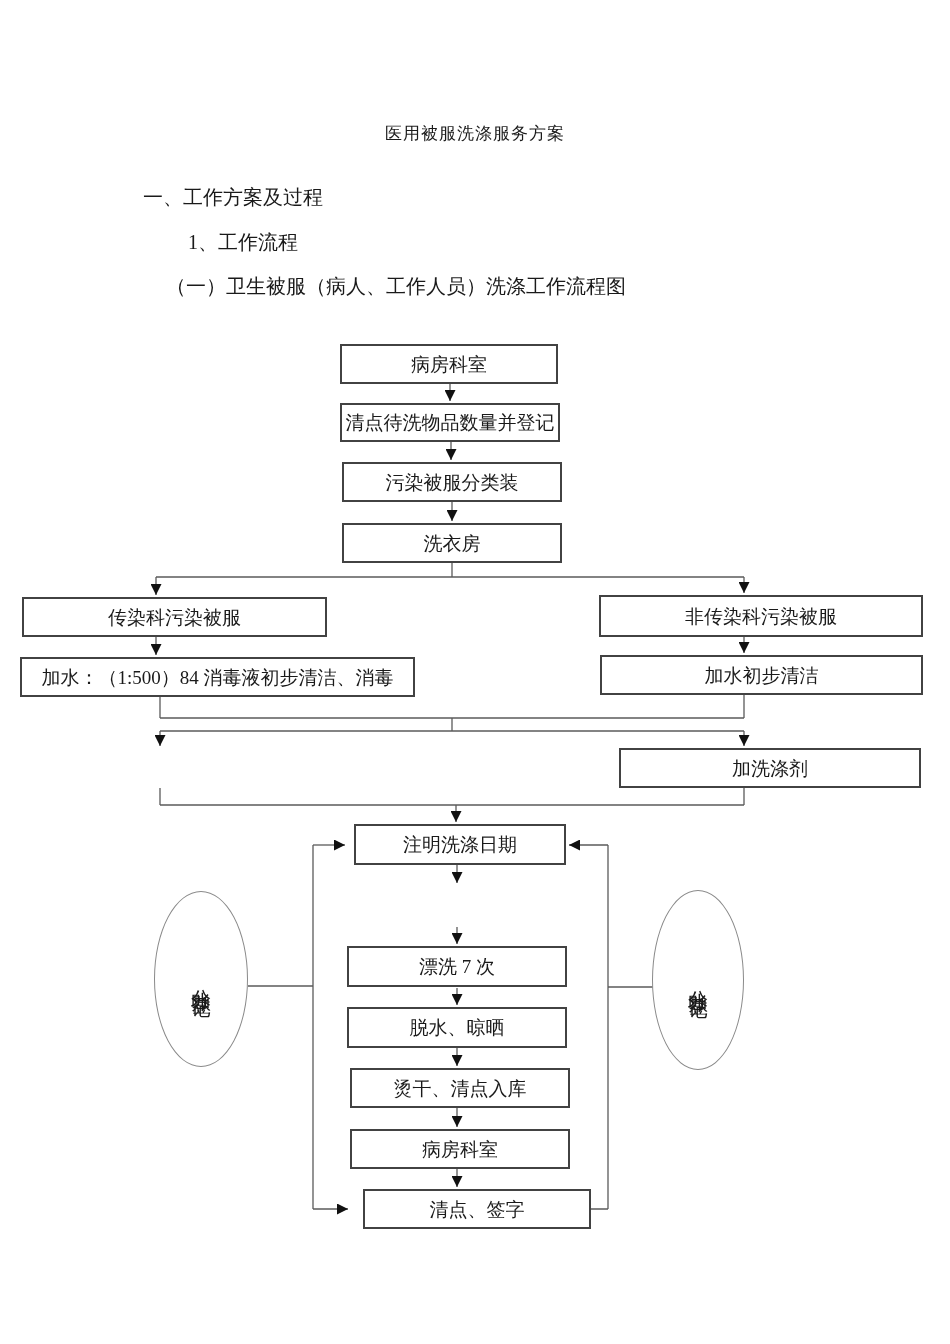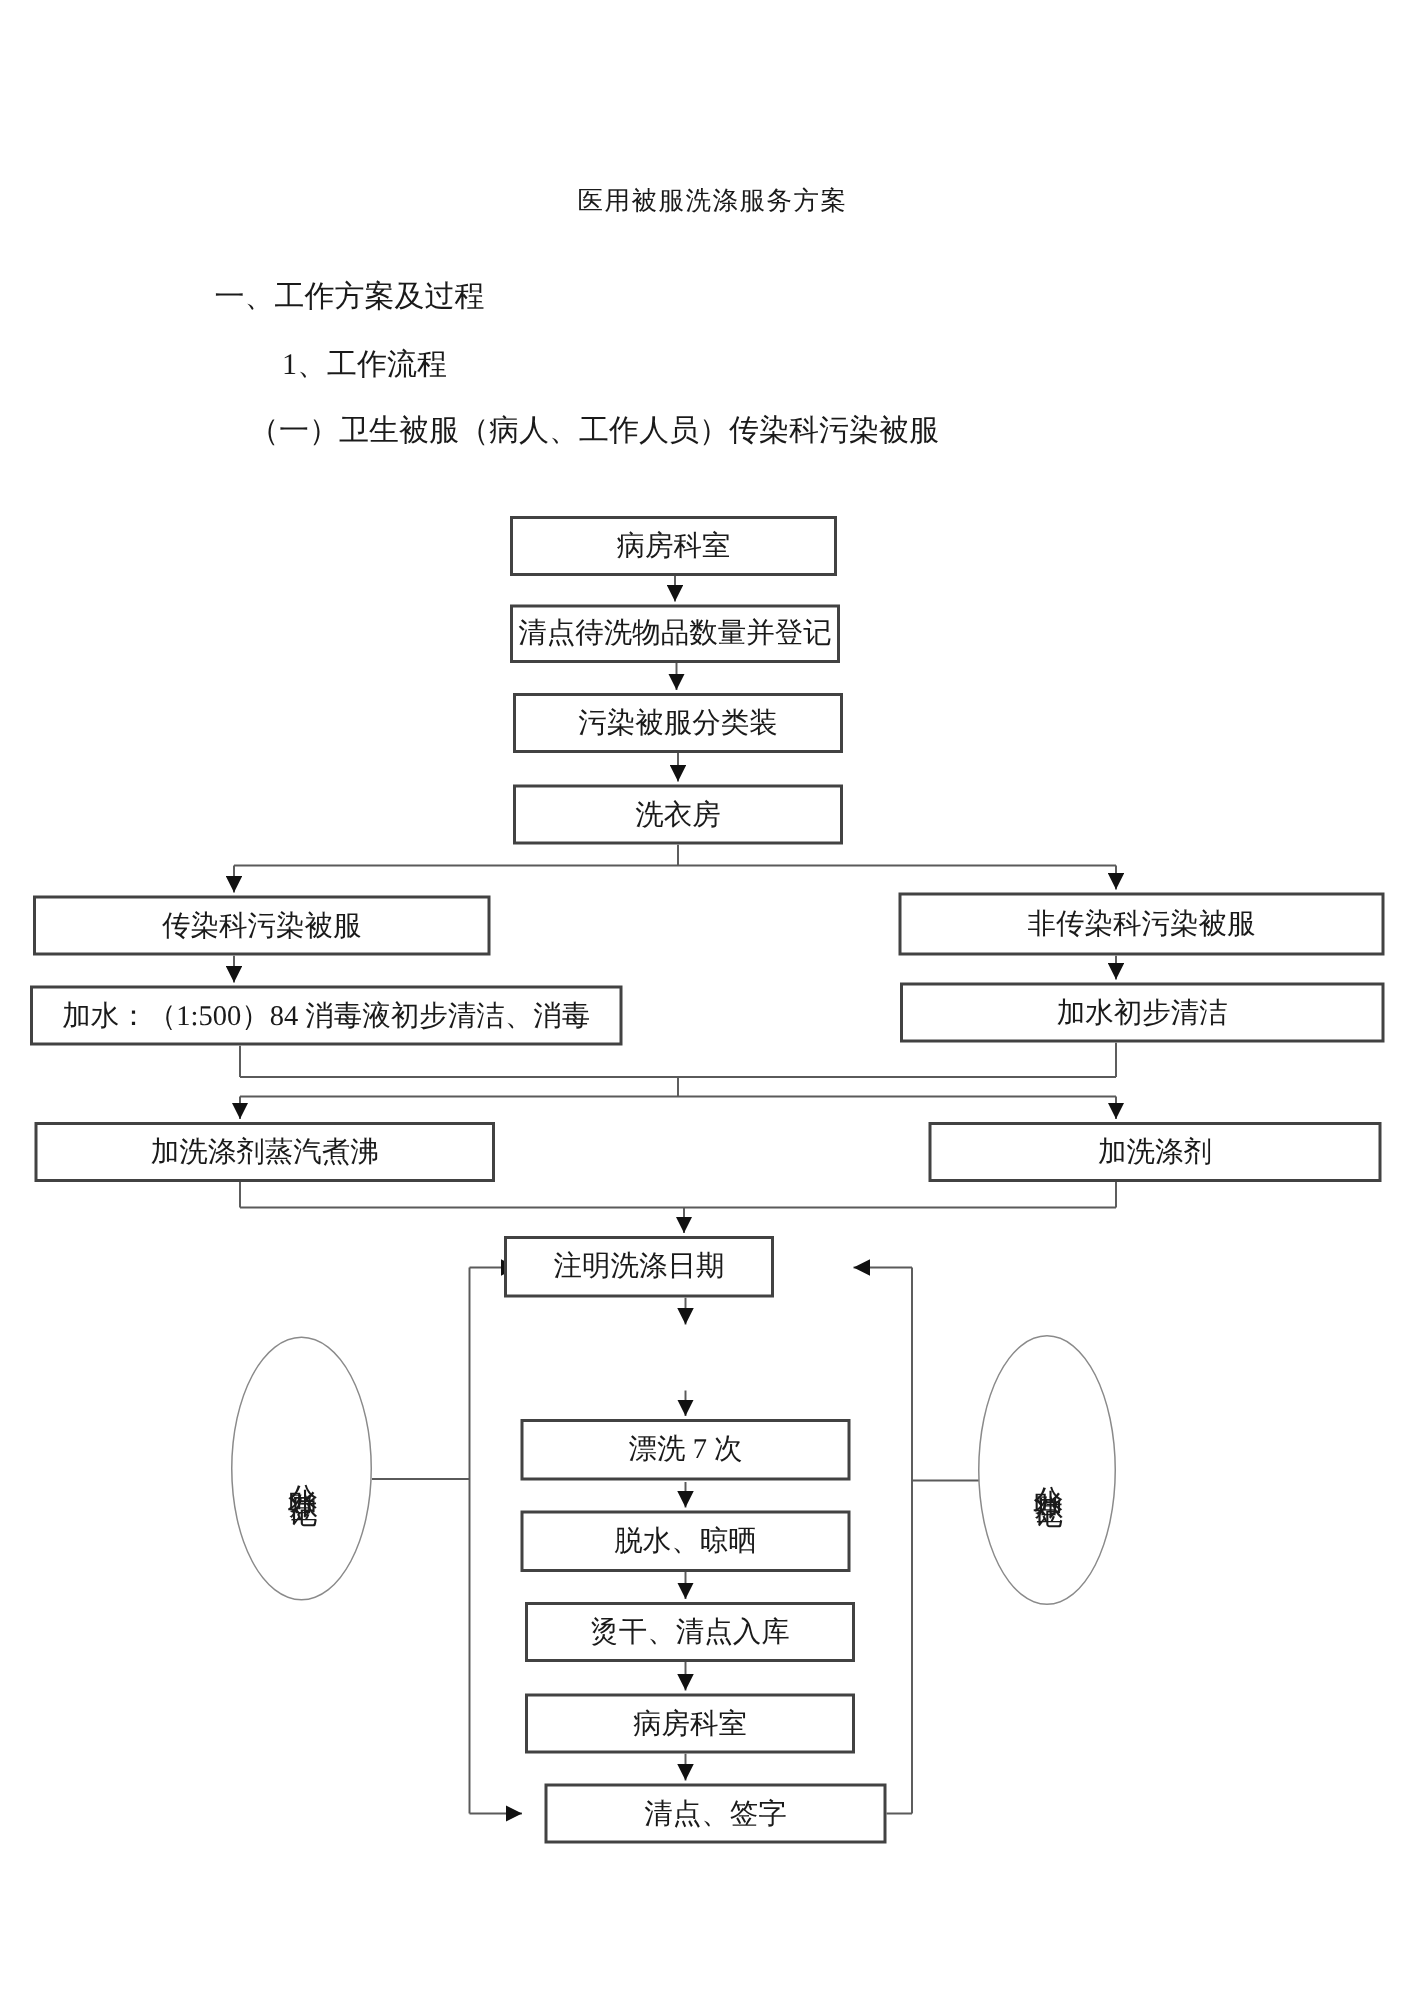--- a/index.html
+++ b/index.html
@@ -38,21 +38,21 @@
   }
 </style>
 </head>
 <body>
 
 <div class="page">
 
   <div class="doc-title">医用被服洗涤服务方案</div>
   <div class="h-lvl h1">一、工作方案及过程</div>
   <div class="h-lvl h2">1、工作流程</div>
-  <div class="h-lvl h3">（一）卫生被服（病人、工作人员）传染科污染被服</div>
+  <div class="h-lvl h3">（一）卫生被服（病人、工作人员）洗涤工作流程图</div>
 
   <svg class="connector-layer" viewBox="0 0 950 1344" xmlns="http://www.w3.org/2000/svg" aria-hidden="true">
     <defs>
       <marker id="arw" markerUnits="userSpaceOnUse" markerWidth="12" markerHeight="11" refX="11" refY="5.5" orient="auto">
         <path d="M0,0 L11,5.5 L0,11 Z" fill="#111111"></path>
       </marker>
     </defs>
     <g stroke="#5a5a5a" stroke-width="1.3" fill="none">
 
       <line x1="450" y1="384" x2="450" y2="401" marker-end="url(#arw)"></line>
@@ -100,23 +100,22 @@
   </svg>
 
   <div class="fbox" style="left:340px;top:344px;width:218px;height:40px">病房科室</div>
   <div class="fbox" style="left:340px;top:403px;width:220px;height:39px">清点待洗物品数量并登记</div>
   <div class="fbox" style="left:342px;top:462px;width:220px;height:40px">污染被服分类装</div>
   <div class="fbox" style="left:342px;top:523px;width:220px;height:40px">洗衣房</div>
   <div class="fbox" style="left:22px;top:597px;width:305px;height:40px">传染科污染被服</div>
   <div class="fbox" style="left:599px;top:595px;width:324px;height:42px">非传染科污染被服</div>
   <div class="fbox" style="left:20px;top:657px;width:395px;height:40px">加水：（1:500）84 消毒液初步清洁、消毒</div>
   <div class="fbox" style="left:600px;top:655px;width:323px;height:40px">加水初步清洁</div>
-  <div class="fbox" style="left:23px;top:748px;width:307px;height:40px">加洗涤剂蒸汽煮沸</div>
   <div class="fbox" style="left:619px;top:748px;width:302px;height:40px">加洗涤剂</div>
-  <div class="fbox" style="left:336px;top:824px;width:180px;height:41px">注明洗涤日期</div>
+  <div class="fbox" style="left:354px;top:824px;width:212px;height:41px">注明洗涤日期</div>
   <div class="fbox" style="left:347px;top:946px;width:220px;height:41px">漂洗 7 次</div>
   <div class="fbox" style="left:347px;top:1007px;width:220px;height:41px">脱水、晾晒</div>
   <div class="fbox" style="left:350px;top:1068px;width:220px;height:40px">烫干、清点入库</div>
   <div class="fbox" style="left:350px;top:1129px;width:220px;height:40px">病房科室</div>
   <div class="fbox" style="left:363px;top:1189px;width:228px;height:40px">清点、签字</div>
 
   <div class="ellipse" style="left:154px;top:891px;width:94px;height:176px">
     <span class="v-text">分账登记</span>
   </div>
   <div class="ellipse" style="left:652px;top:890px;width:92px;height:180px">

